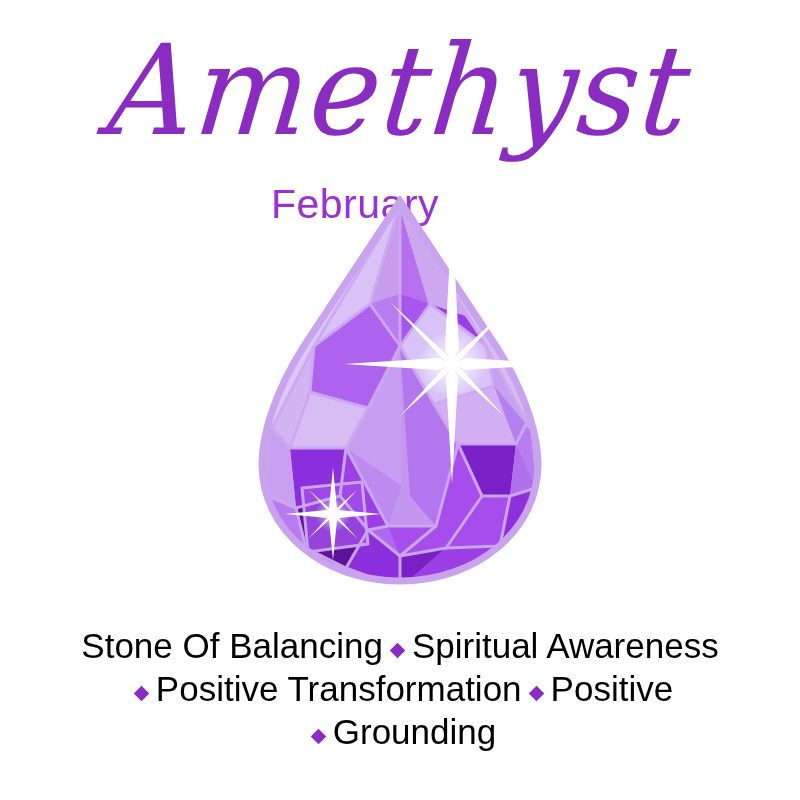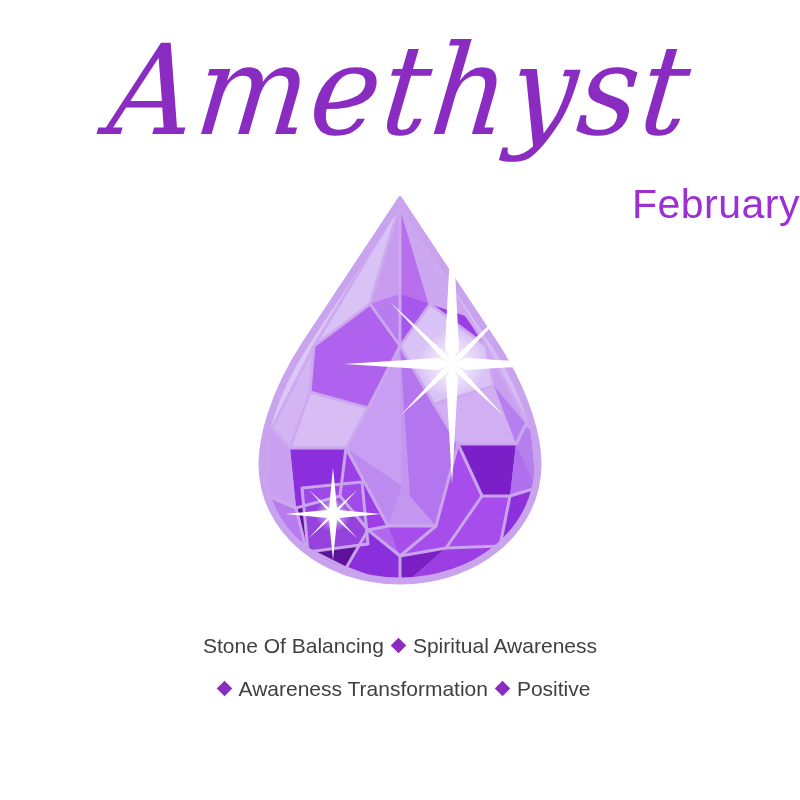--- a/index.html
+++ b/index.html
@@ -42,21 +42,22 @@
     transform: skewX(-6deg) scaleY(1.06);
     transform-origin: center center;
   }
 
   
   .month {
     position: absolute;
     left: 0;
     top: 181px;
     width: 800px;
-    text-align: right;
+    text-align: center;
+    padding-right: 90px;
     box-sizing: border-box;
     font-size: 41px;
     font-weight: 400;
     letter-spacing: 0.5px;
     color: #9B30D4;
   }
 
   
   .gem-wrap {
     position: absolute;
@@ -73,24 +74,24 @@
   
   .attrs {
     position: absolute;
     left: 0;
     top: 624px;
     width: 800px;
     text-align: center;
     color: #9B35C9;
   }
   .attr-line {
-    font-size: 21px;
+    font-size: 35px;
     line-height: 43px;
     white-space: nowrap;
-    color: #404040;
+    color: #000000;
     letter-spacing: 0px;
   }
   .bullet {
     display: inline-block;
     width: 11px;
     height: 11px;
     background: #8A2BC2;
     transform: rotate(45deg);
     margin: 0 9px 0 9px;
     vertical-align: 2px;
@@ -253,16 +254,17 @@
         <polygon points="-24,-24 -5,-3 0,0 -3,-5" fill="#ffffff"></polygon>
         <polygon points="24,-24 3,-5 0,0 5,-3" fill="#ffffff"></polygon>
         <polygon points="-24,24 -5,3 0,0 -3,5" fill="#ffffff"></polygon>
         <polygon points="24,24 3,5 0,0 5,3" fill="#ffffff"></polygon>
       </g>
     </svg>
   </div>
 
   <div class="attrs" id="attrs">
       <div class="attr-line"><span>Stone Of Balancing</span><span class="bullet" style="background: rgb(138, 43, 194);"></span><span>Spiritual Awareness</span></div>
-      <div class="attr-line"><span class="bullet" style="background: rgb(138, 43, 194);"></span><span>Awareness Transformation</span><span class="bullet" style="background: rgb(138, 43, 194);"></span><span>Positive</span></div>
+      <div class="attr-line"><span class="bullet" style="background: rgb(138, 43, 194);"></span><span>Positive Transformation</span><span class="bullet" style="background: rgb(138, 43, 194);"></span><span>Positive</span></div>
+      <div class="attr-line"><span class="bullet" style="background: rgb(138, 43, 194);"></span><span>Grounding</span></div>
     </div>
 
 </div>
 
 </body></html>

